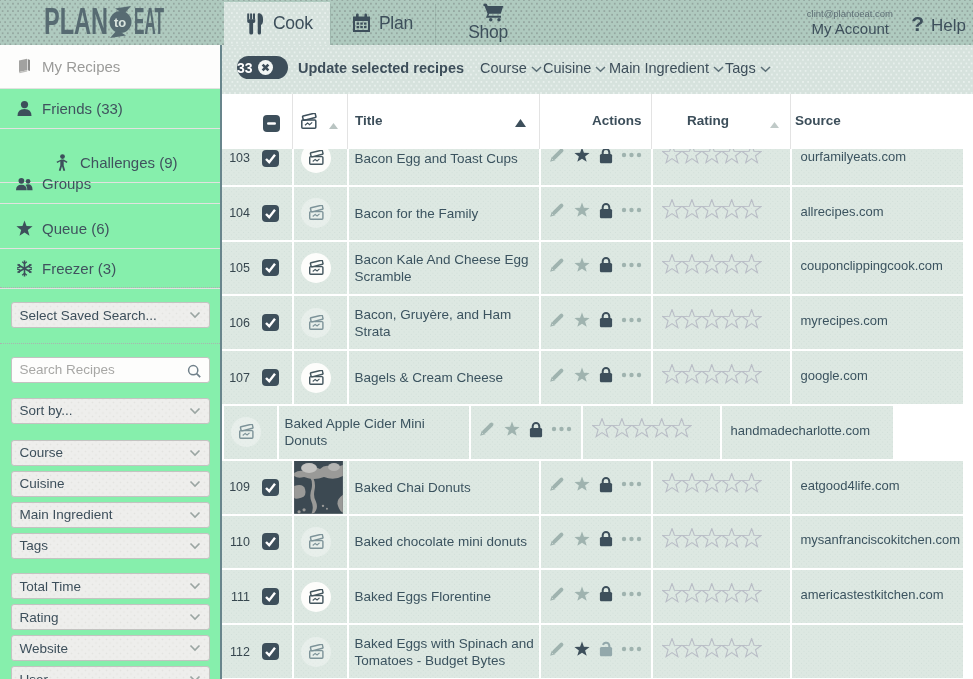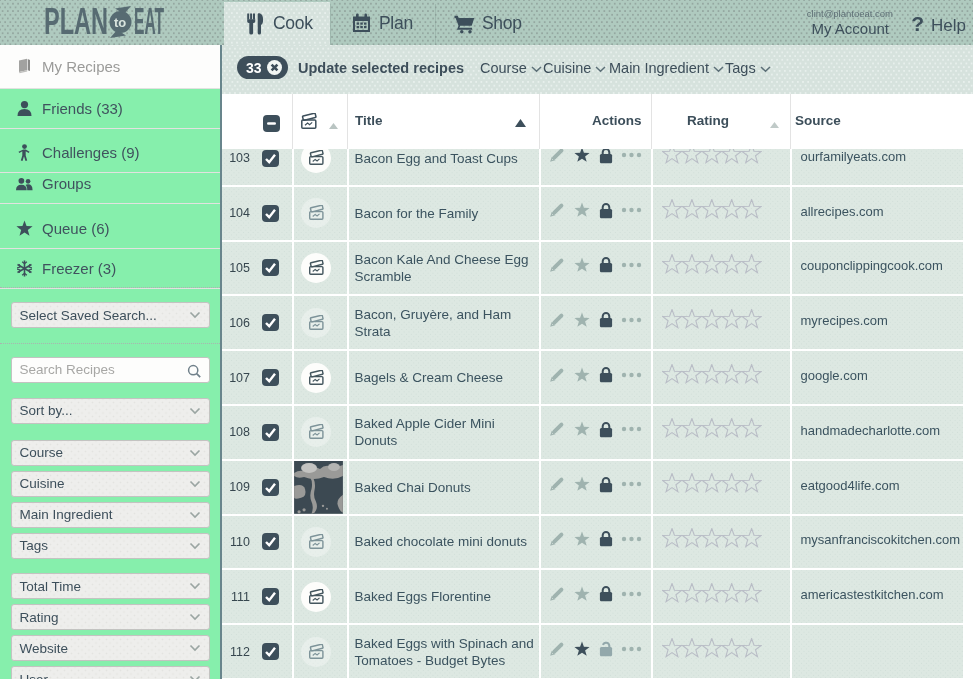--- a/index.html
+++ b/index.html
@@ -26,41 +26,41 @@
     background-size:7px 7px; background-position:0 0,3.5px 3.5px;
   }
   .abs { position:absolute; }
 
   
   #topbar { left:0; top:0; width:973px; height:45px; }
   #logo { left:44px; top:5px; }
   .tab { top:2px; height:43px; display:flex; align-items:center; color:#3d4f5b; font-size:17.5px; letter-spacing:-0.3px; }
   #tab-cook { left:224px; width:106px; }
   #tab-plan { left:330px; width:106px; }
-  #tab-shop { left:436px; width:104px; }
+  #tab-shop { left:436px; width:104px;flex-direction:column; }
   .tabsep { top:4px; width:1px; height:41px; background:rgba(90,110,105,0.18); }
   #acct-email { right:80px; top:8px; font-size:9.5px; color:#5d6d74; text-align:right; width:200px;}
   #acct-my { right:84px; top:20px; font-size:15px; color:#3d4f5b; text-align:right; width:200px;}
   #help { right:7px; top:12px; font-size:17px; color:#3d4f5b; }
   #help b { font-size:21px; margin-right:7px; font-weight:bold; }
 
   
   #sidebar { left:0; top:45px; width:222px; height:634px; background:#86efac; border-right:2px solid #68858c; }
   .mitem { position:absolute; left:0; width:220px; border-bottom:1px solid #e2e2e0; display:flex; align-items:center; color:#40525e; font-size:15px; }
   .mitem svg, .mitem .mi { margin-left:16px; margin-right:9px; width:17px; text-align:center;}
   .sep-dot { position:absolute; left:0; width:220px; border-top:1px dotted #a9b4b0; }
   .sbox { position:absolute; left:10.5px; width:199px; height:26px; border:1px solid #c3c3c1; border-radius:3px; color:#3d4f5b; font-size:13.5px; display:flex; align-items:center; }
   .sbox span { margin-left:8px; }
   .sbox .chev { position:absolute; right:8px; top:8px; }
   .white { background:#fdfdfc; }
 
   
   #toolbar { left:222px; top:45px; width:751px; height:49px; }
   #badge { left:15px; top:11px; width:51px; height:23px; background:#3d4e5a; border-radius:12px; color:#fff; display:flex; align-items:center; }
-  #badge .n { font-size:14px; font-weight:bold; margin-left:9px; }
+  #badge .n { font-size:14px; font-weight:bold; }
   #badge .x { margin-left:5px; width:15px; height:15px; background:#f2f6f4; border-radius:50%; position:relative; }
   #upd { left:76px; top:14.5px; font-size:14.5px; font-weight:bold; color:#3d4e5a; }
   .tfilter { top:15px; font-size:14.5px; color:#3d4e5a; }
   .tfilter svg { margin-left:4px; }
 
   
   #thead { left:222px; top:94px; width:751px; height:55px; background:#fff; color:#3c4e5a; }
   .hsep { position:absolute; top:0; width:1px; height:55px; background:#e3e3e3; }
   .hlabel { position:absolute; top:19px; font-weight:bold; font-size:13.5px; }
   #tbody { left:222px; top:149px; width:751px; height:530px; overflow:hidden; background:#fff; }
@@ -151,21 +151,21 @@
   </div>
   <div class="mitem" style="top:43.5px; height:40px;">
     <svg width="17" height="17" viewBox="0 0 17 17">
         <g fill="#3d4f5b">
           <circle cx="8.5" cy="4.6" r="3.6"></circle>
           <path d="M1.5 16 q0 -7 7 -7 t7 7 Z"></path>
         </g>
       </svg>
     <span>Friends (33)</span>
   </div>
-  <div class="mitem" style="top:88px; height:40px;">
+  <div class="mitem" style="top:98px; height:40px;padding-left:38px;">
     <svg width="17" height="17" viewBox="0 0 17 17">
         <g fill="#3d4f5b">
           <circle cx="8.5" cy="2.6" r="2.4"></circle>
           <path d="M7.3 5.5 h2.4 l3.8 2.3 -0.8 1.3 -3 -1.8 v4.2 l1.5 5 -1.7 0.5 -1.5 -4.7 -1.5 4.7 -1.7 -0.5 1.5 -5 v-4.2 l-3 1.8 -0.8 -1.3 Z"></path>
         </g>
       </svg>
     <span>Challenges (9)</span>
   </div>
   <div class="mitem" style="top:119px; height:40px;">
     <svg width="19" height="16" viewBox="0 0 19 16">
@@ -601,28 +601,20 @@
           <polygon transform="translate(39.8,0)" points="10,0.5 12.41,7.18 19.51,7.41 13.9,11.77 15.88,18.59 10,14.6 4.12,18.59 6.1,11.77 0.49,7.41 7.59,7.18" fill="none" stroke="#b9bdc6" stroke-width="1.1"></polygon>
           <polygon transform="translate(59.7,0)" points="10,0.5 12.41,7.18 19.51,7.41 13.9,11.77 15.88,18.59 10,14.6 4.12,18.59 6.1,11.77 0.49,7.41 7.59,7.18" fill="none" stroke="#b9bdc6" stroke-width="1.1"></polygon>
           <polygon transform="translate(79.6,0)" points="10,0.5 12.41,7.18 19.51,7.41 13.9,11.77 15.88,18.59 10,14.6 4.12,18.59 6.1,11.77 0.49,7.41 7.59,7.18" fill="none" stroke="#b9bdc6" stroke-width="1.1"></polygon>
         </svg>
       </div>
  <div class="cell c-src tex-row">
         <div>google.com</div>
       </div>
 </div>
 <div class="row" style="top:257.0px;">
- <div class="cell c-num tex-row">
-        <span class="no">108</span>
-        <span class="cbx">
-          <svg width="17" height="17" viewBox="0 0 17 17" style="position:absolute;left:0;top:0;">
-            <path d="M4 9 L7.2 12.2 L13 4.8" stroke="#fff" stroke-width="2.4" fill="none"></path>
-          </svg>
-        </span>
-      </div>
  <div class="cell c-ico tex-row">
         <span class="circ" style="background:rgba(255,255,255,0.33);">
           <svg width="17" height="16" viewBox="0 0 18 17">
             <g fill="none" stroke="#7d9399" stroke-width="1.5">
               <rect x="1.8" y="7" width="14" height="8.2" rx="1"></rect>
               <g transform="rotate(-14 9 4)">
                 <rect x="2.8" y="1.6" width="13" height="4.4" rx="0.8"></rect>
               </g>
               <path d="M5 12.2 l2.6 -2.2 2 1.6 2.6 -2.2" stroke-width="1.2"></path>
             </g>

